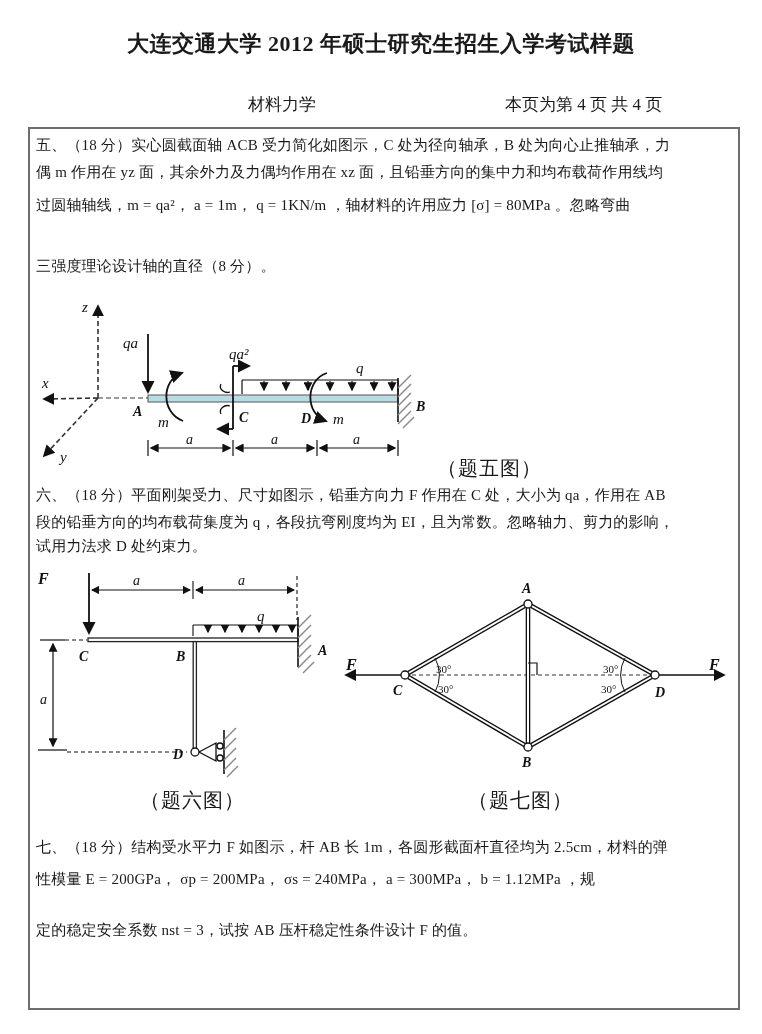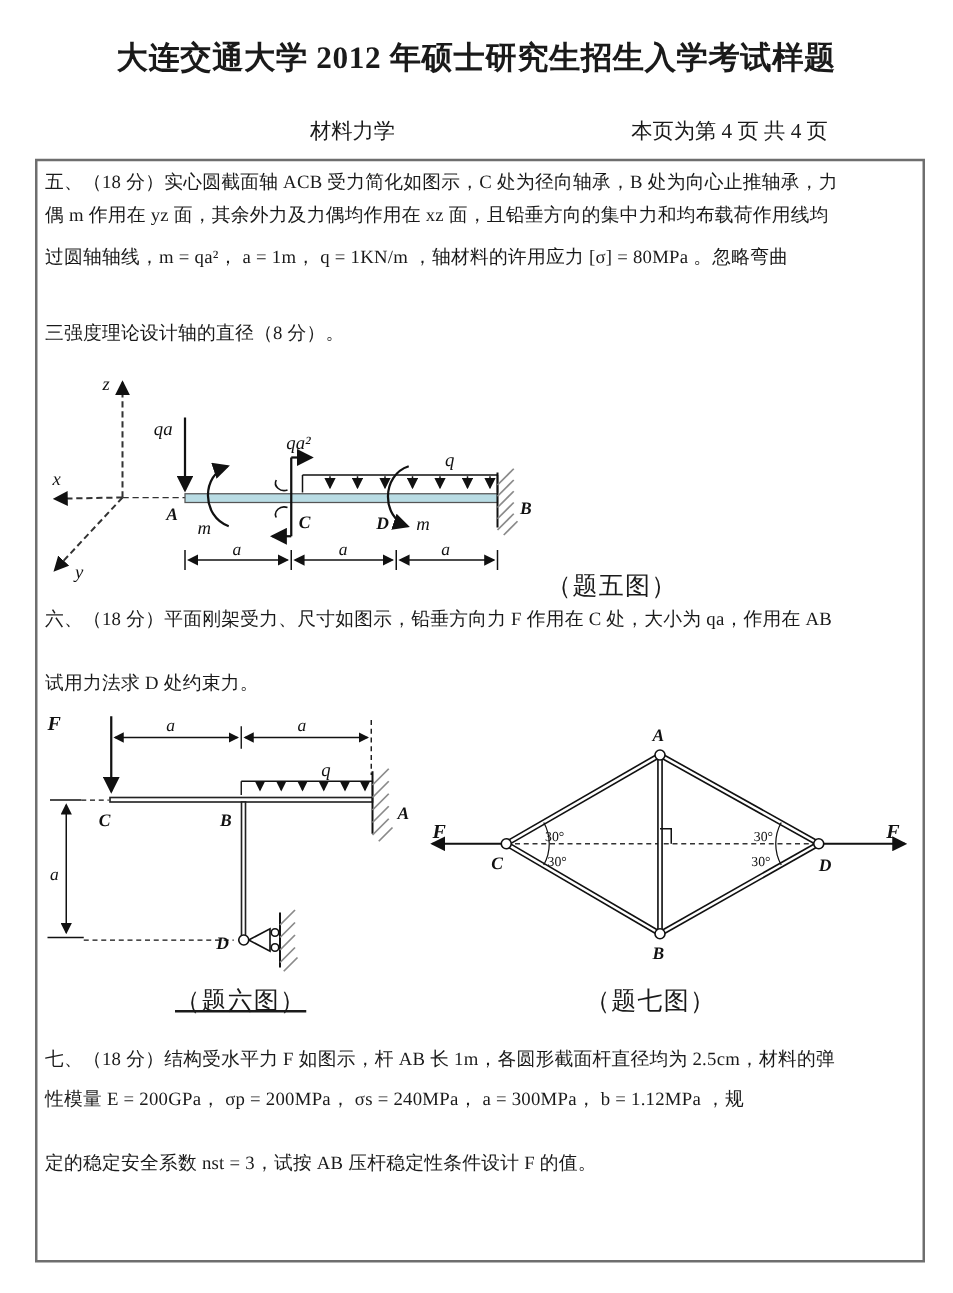--- a/index.html
+++ b/index.html
@@ -1,19 +1,19 @@
 <!DOCTYPE html>
 <html><head>
 <meta charset="utf-8">
 <style>
   html,body{margin:0;padding:0;background:#ffffff;}
   #page{position:relative;width:762px;height:1034px;background:#ffffff;overflow:hidden;
         font-family:"Liberation Serif","DejaVu Serif",serif;color:#1a1a1a;}
   .t{position:absolute;white-space:nowrap;font-family:"Liberation Serif","DejaVu Serif",serif;color:#1a1a1a;}
-  .title{left:0;top:29px;width:762px;text-align:center;font-size:25px;font-weight:600;letter-spacing:0.5px;}
+  .title{left:0;top:29px;width:762px;text-align:center;font-size:22px;font-weight:600;letter-spacing:0.5px;}
   .hdr{font-size:17px;}
   .line{font-size:15px;letter-spacing:0.2px;}
   .cap{font-size:20px;letter-spacing:1px;}
   #qbox{position:absolute;left:28px;top:127px;width:708px;height:879px;border:2px solid #6e6e6e;background:#ffffff;}
   svg{position:absolute;overflow:visible;}
   svg text{font-family:"Liberation Serif","DejaVu Serif",serif;fill:#111;}
   .var{font-style:italic;font-size:15px;}
   .node{font-style:italic;font-weight:bold;font-size:14px;}
   .dim{font-style:italic;font-size:14px;}
   .ang{font-size:11px;}
@@ -115,20 +115,21 @@
       <line x1="206" y1="152" x2="284" y2="152" marker-start="url(#ah5)" marker-end="url(#ah5)"></line>
       <line x1="290" y1="152" x2="365" y2="152" marker-start="url(#ah5)" marker-end="url(#ah5)"></line>
     </g>
     <text class="dim" x="156" y="148">a</text>
     <text class="dim" x="241" y="148">a</text>
     <text class="dim" x="323" y="148">a</text>
   </svg>
   <div class="t cap" style="left:437px;top:455px;">（题五图）</div>
 
   <div class="t line" style="left:36px;top:486px;text-align:center;">六、（18 分）平面刚架受力、尺寸如图示，铅垂方向力 F 作用在 C 处，大小为 qa，作用在 AB</div>
+  <div class="t line" style="left:36px;top:513px;">段的铅垂方向的均布载荷集度为 q，各段抗弯刚度均为 EI，且为常数。忽略轴力、剪力的影响，</div>
   <div class="t line" style="left:36px;top:537px;">试用力法求 D 处约束力。</div>
 
   <svg style="left:35px;top:568px;" width="310" height="215" viewBox="0 0 310 215">
     <defs>
       <marker id="ah6" viewBox="0 0 10 10" refX="8.5" refY="5" markerWidth="7.5" markerHeight="7.5" orient="auto-start-reverse">
         <path d="M0,0 L10,5 L0,10 z" fill="#111"></path>
       </marker>
     </defs>
 
     <text class="node" style="font-size:16px;" x="3" y="16">F</text>
@@ -194,21 +195,21 @@
       <g stroke="#8a8a8a" stroke-width="1.4">
         <line x1="189" y1="172" x2="201" y2="160"></line>
         <line x1="189" y1="182" x2="201" y2="170"></line>
         <line x1="189" y1="192" x2="201" y2="180"></line>
         <line x1="189" y1="202" x2="201" y2="190"></line>
         <line x1="192" y1="209" x2="203" y2="198"></line>
       </g>
       <circle cx="160" cy="184" r="4"></circle>
     </g>
   </svg>
-  <div class="t cap" style="left:140px;top:787px;text-decoration:underline;">（题六图）</div>
+  <div class="t cap" style="left:140px;top:787px;">（题六图）</div>
 
   <svg style="left:340px;top:580px;" width="390" height="200" viewBox="0 0 390 200">
     <defs>
       <marker id="ah7" viewBox="0 0 10 10" refX="8.5" refY="5" markerWidth="7.5" markerHeight="7.5" orient="auto-start-reverse">
         <path d="M0,0 L10,5 L0,10 z" fill="#111"></path>
       </marker>
     </defs>
 
     <line x1="65" y1="95" x2="315" y2="95" stroke="#333" stroke-width="1.2" stroke-dasharray="4,3"></line>
 

